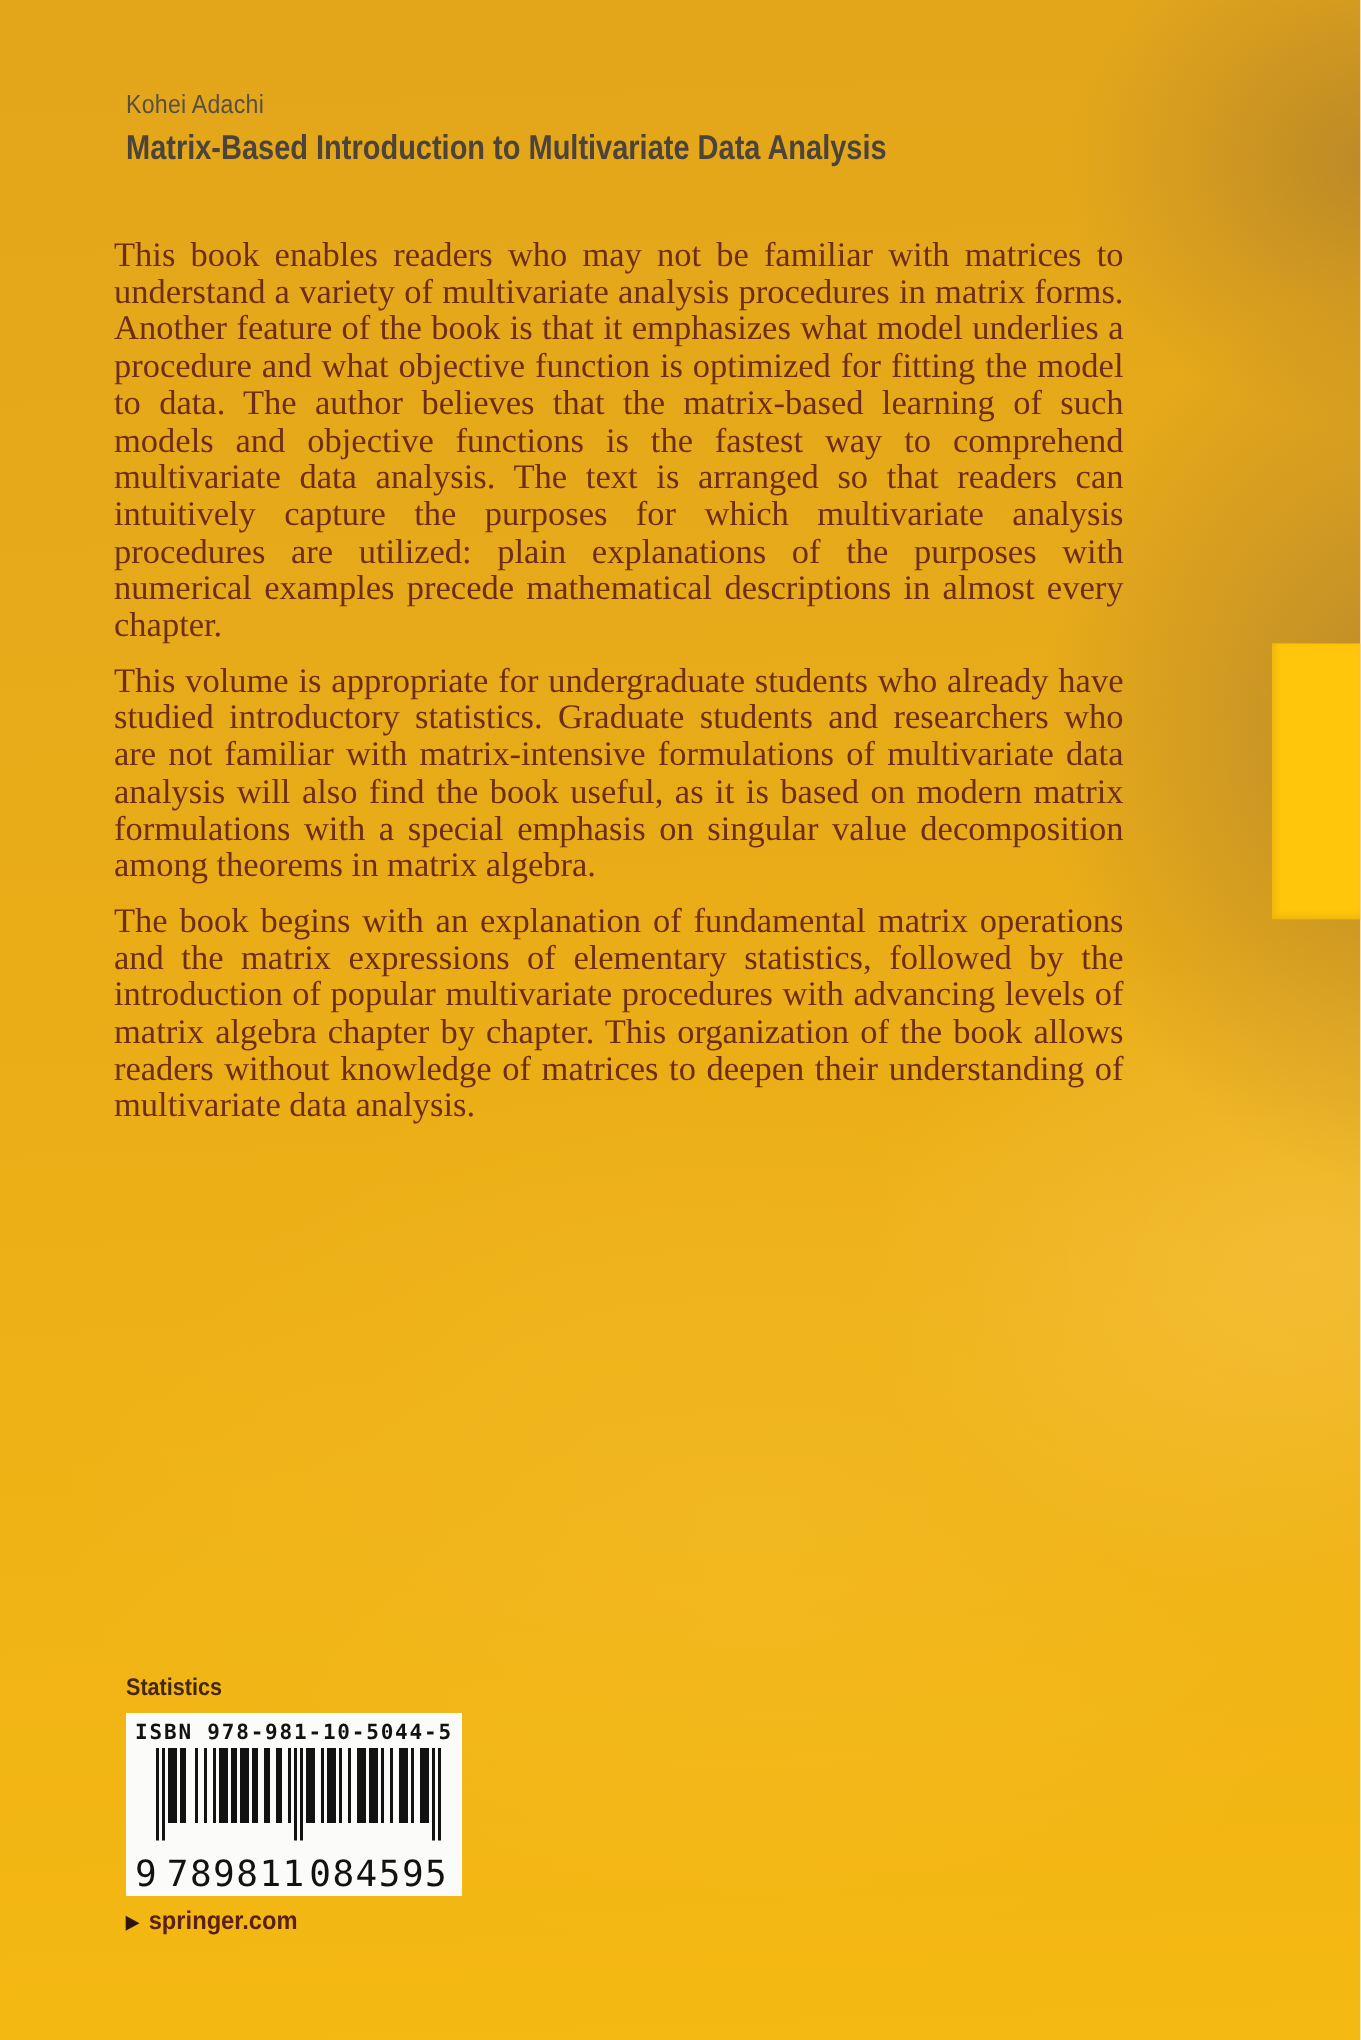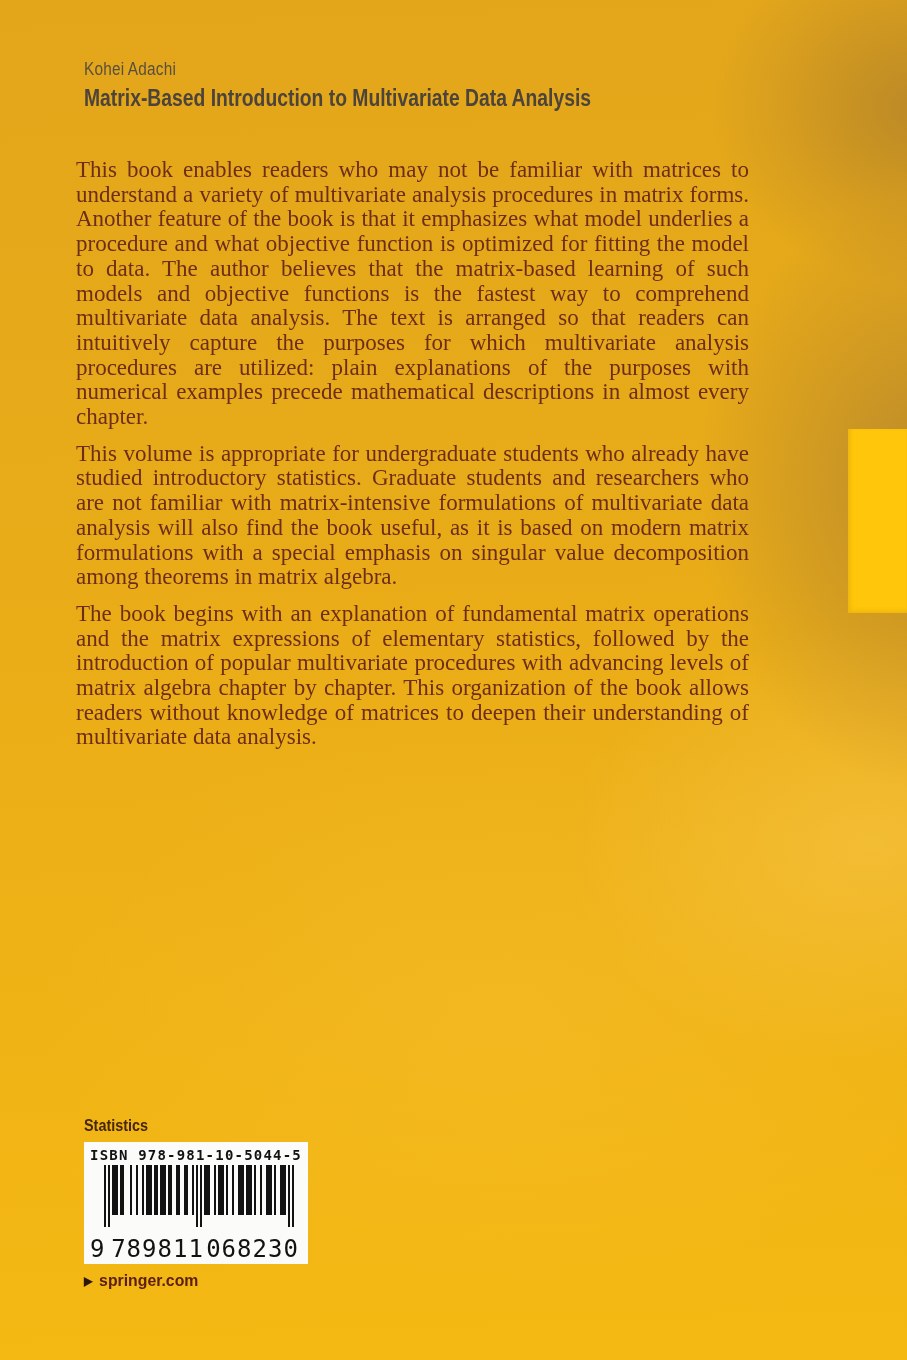--- a/index.html
+++ b/index.html
@@ -148,21 +148,21 @@
           <rect x="170" y="0" width="2" height="50" fill="#121212"></rect>
           <rect x="176" y="0" width="2" height="50" fill="#121212"></rect>
           <rect x="178" y="0" width="2" height="50" fill="#121212"></rect>
           <rect x="180" y="0" width="2" height="50" fill="#121212"></rect>
           <rect x="184" y="0" width="2" height="62" fill="#121212"></rect>
           <rect x="188" y="0" width="2" height="62" fill="#121212"></rect>
         </svg></div>
     <div class="digits">
       <span class="d-first">9</span>
       <span class="d-grp">789811</span>
-      <span class="d-grp">068230</span>
+      <span class="d-grp">084595</span>
     </div>
   </div>
 
   <div class="publisher">
     <span class="tri">▶</span>
     <span>springer.com</span>
   </div>
 
 </div>
 

